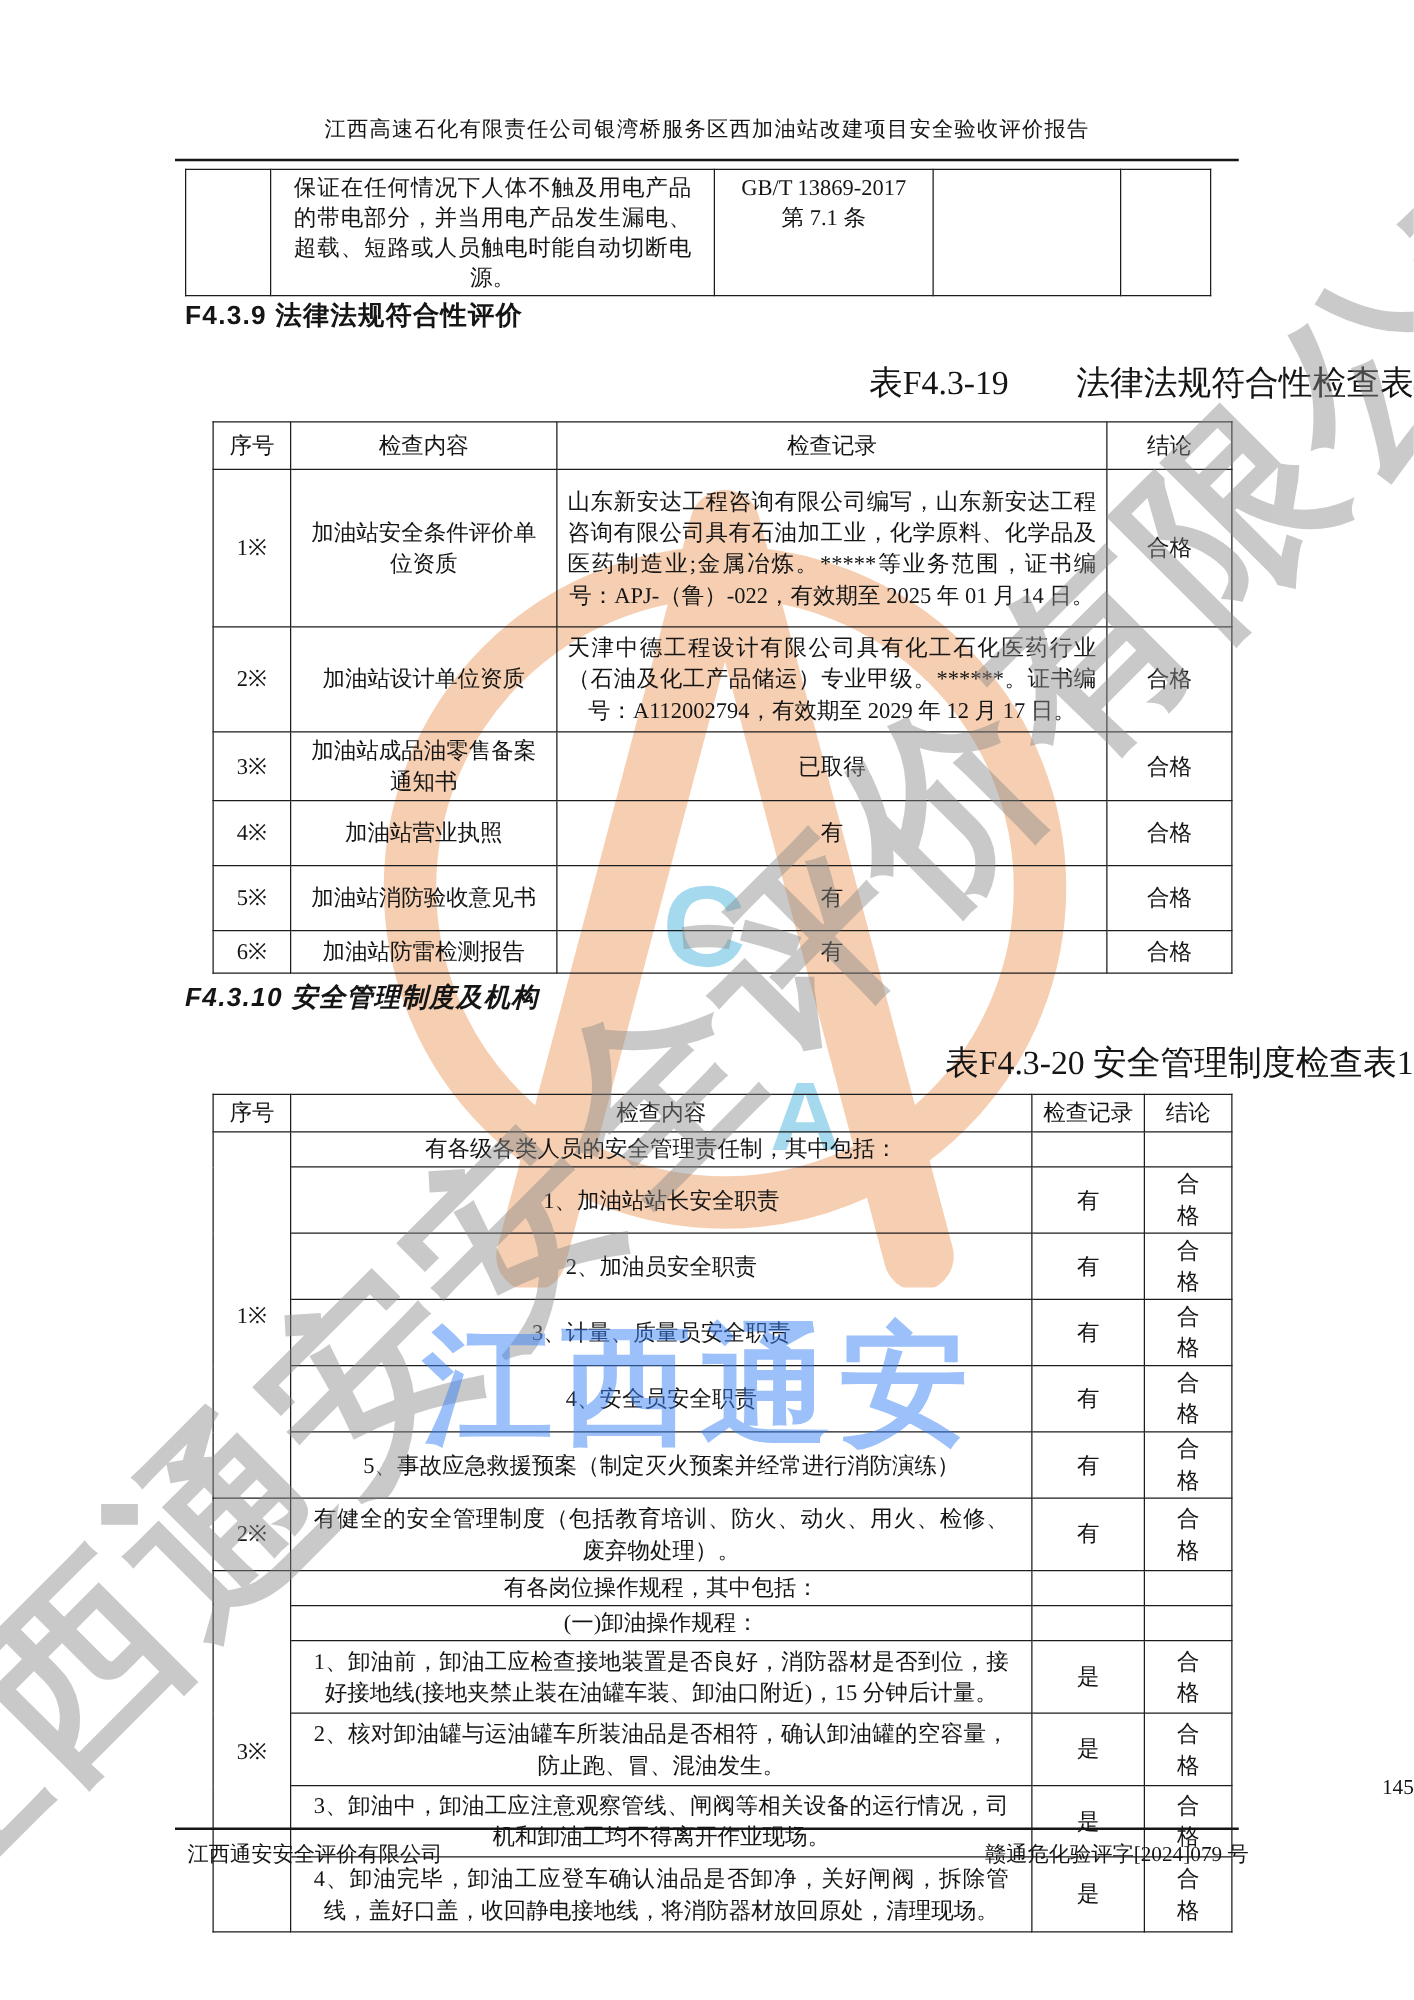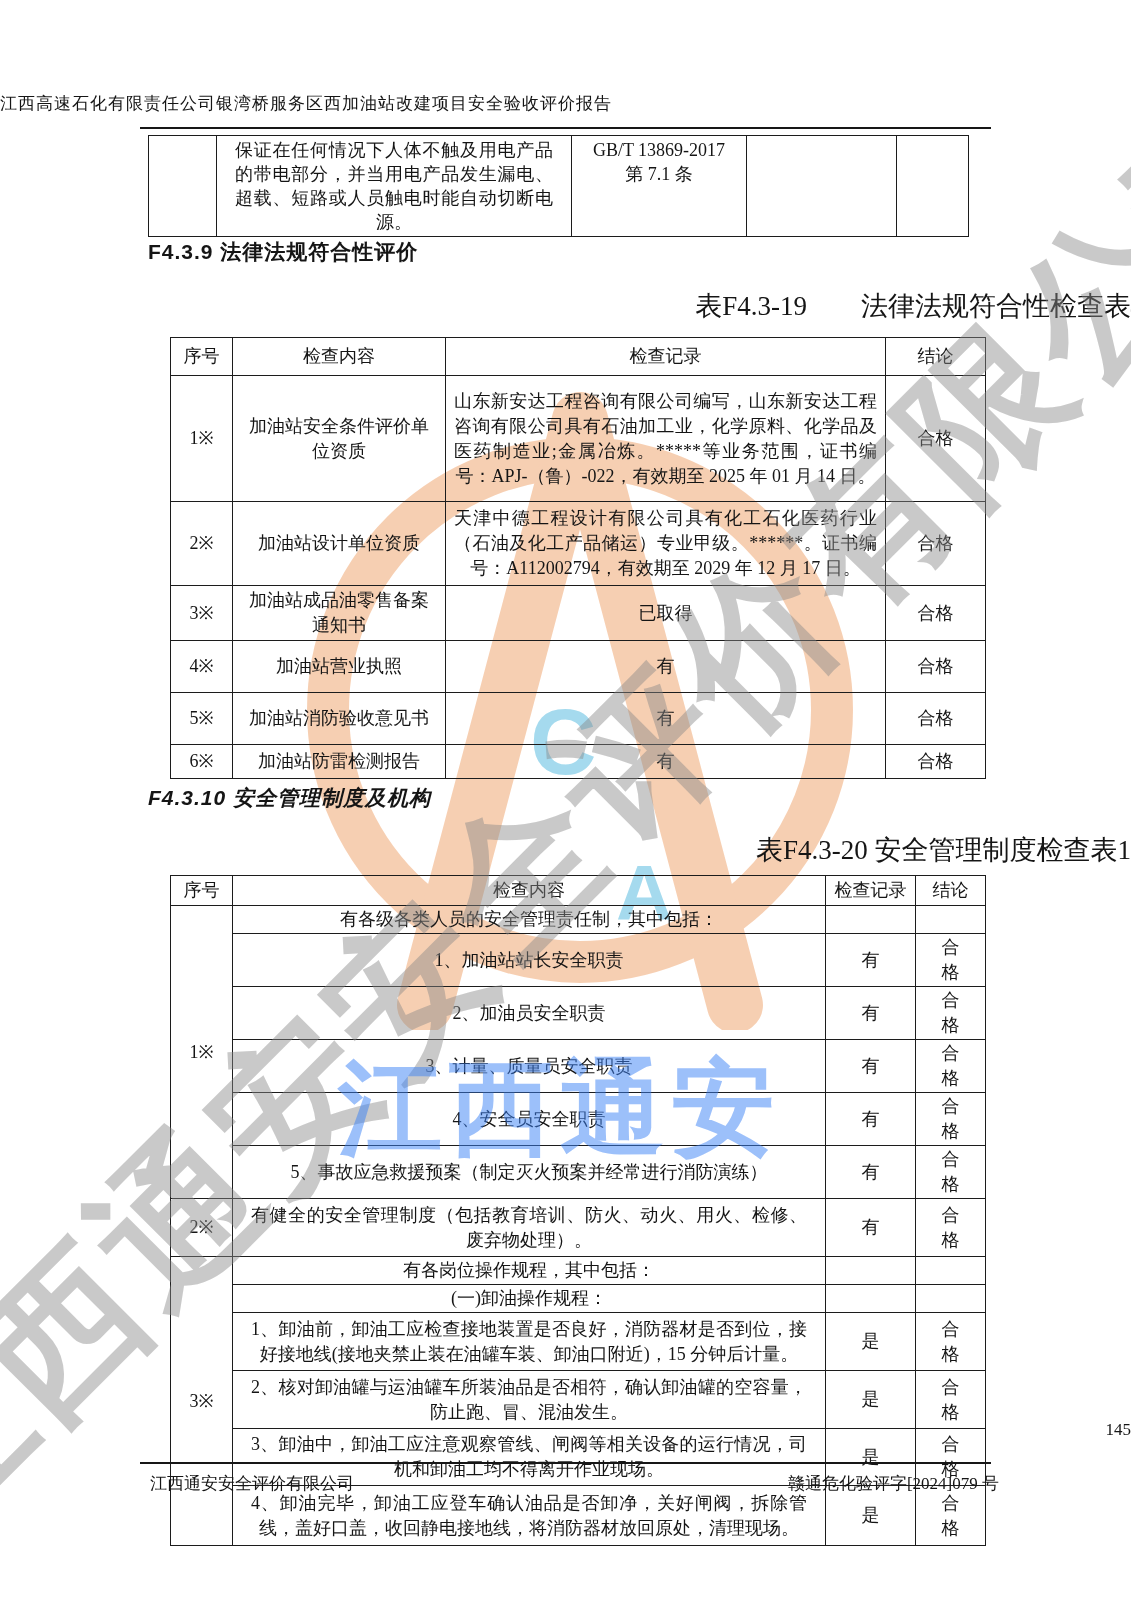--- a/index.html
+++ b/index.html
@@ -22,21 +22,21 @@
     color:#8a8a8a;opacity:.45;
   }
   #wm-red{
     left:338px;top:1040px;z-index:4;
     font-size:104px;font-weight:bold;letter-spacing:7px;white-space:nowrap;
     color:#3b82f6;opacity:.5;
   }
   
   #content{position:absolute;inset:0;z-index:2;}
   .abs{position:absolute;}
-  #report-header{top:92px;left:0;width:100%;font-size:17px;letter-spacing:1px;}
+  #report-header{top:92px;left:0;width:100%;text-align:center;font-size:17px;letter-spacing:1px;}
   .rule{height:2px;background:#161616;}
   #header-rule{top:127px;left:140px;width:851px;}
   .sec-heading{
     left:148px;font-family:"Liberation Sans","DejaVu Sans",sans-serif;
     font-weight:700;font-size:21px;letter-spacing:1px;
   }
   #heading-f439{top:238px;}
   #heading-f4310{top:784px;font-style:italic;}
   .tbl-title{left:0;width:100%;text-align:right;font-size:27px;}
   #title-f4319{top:288px;}

